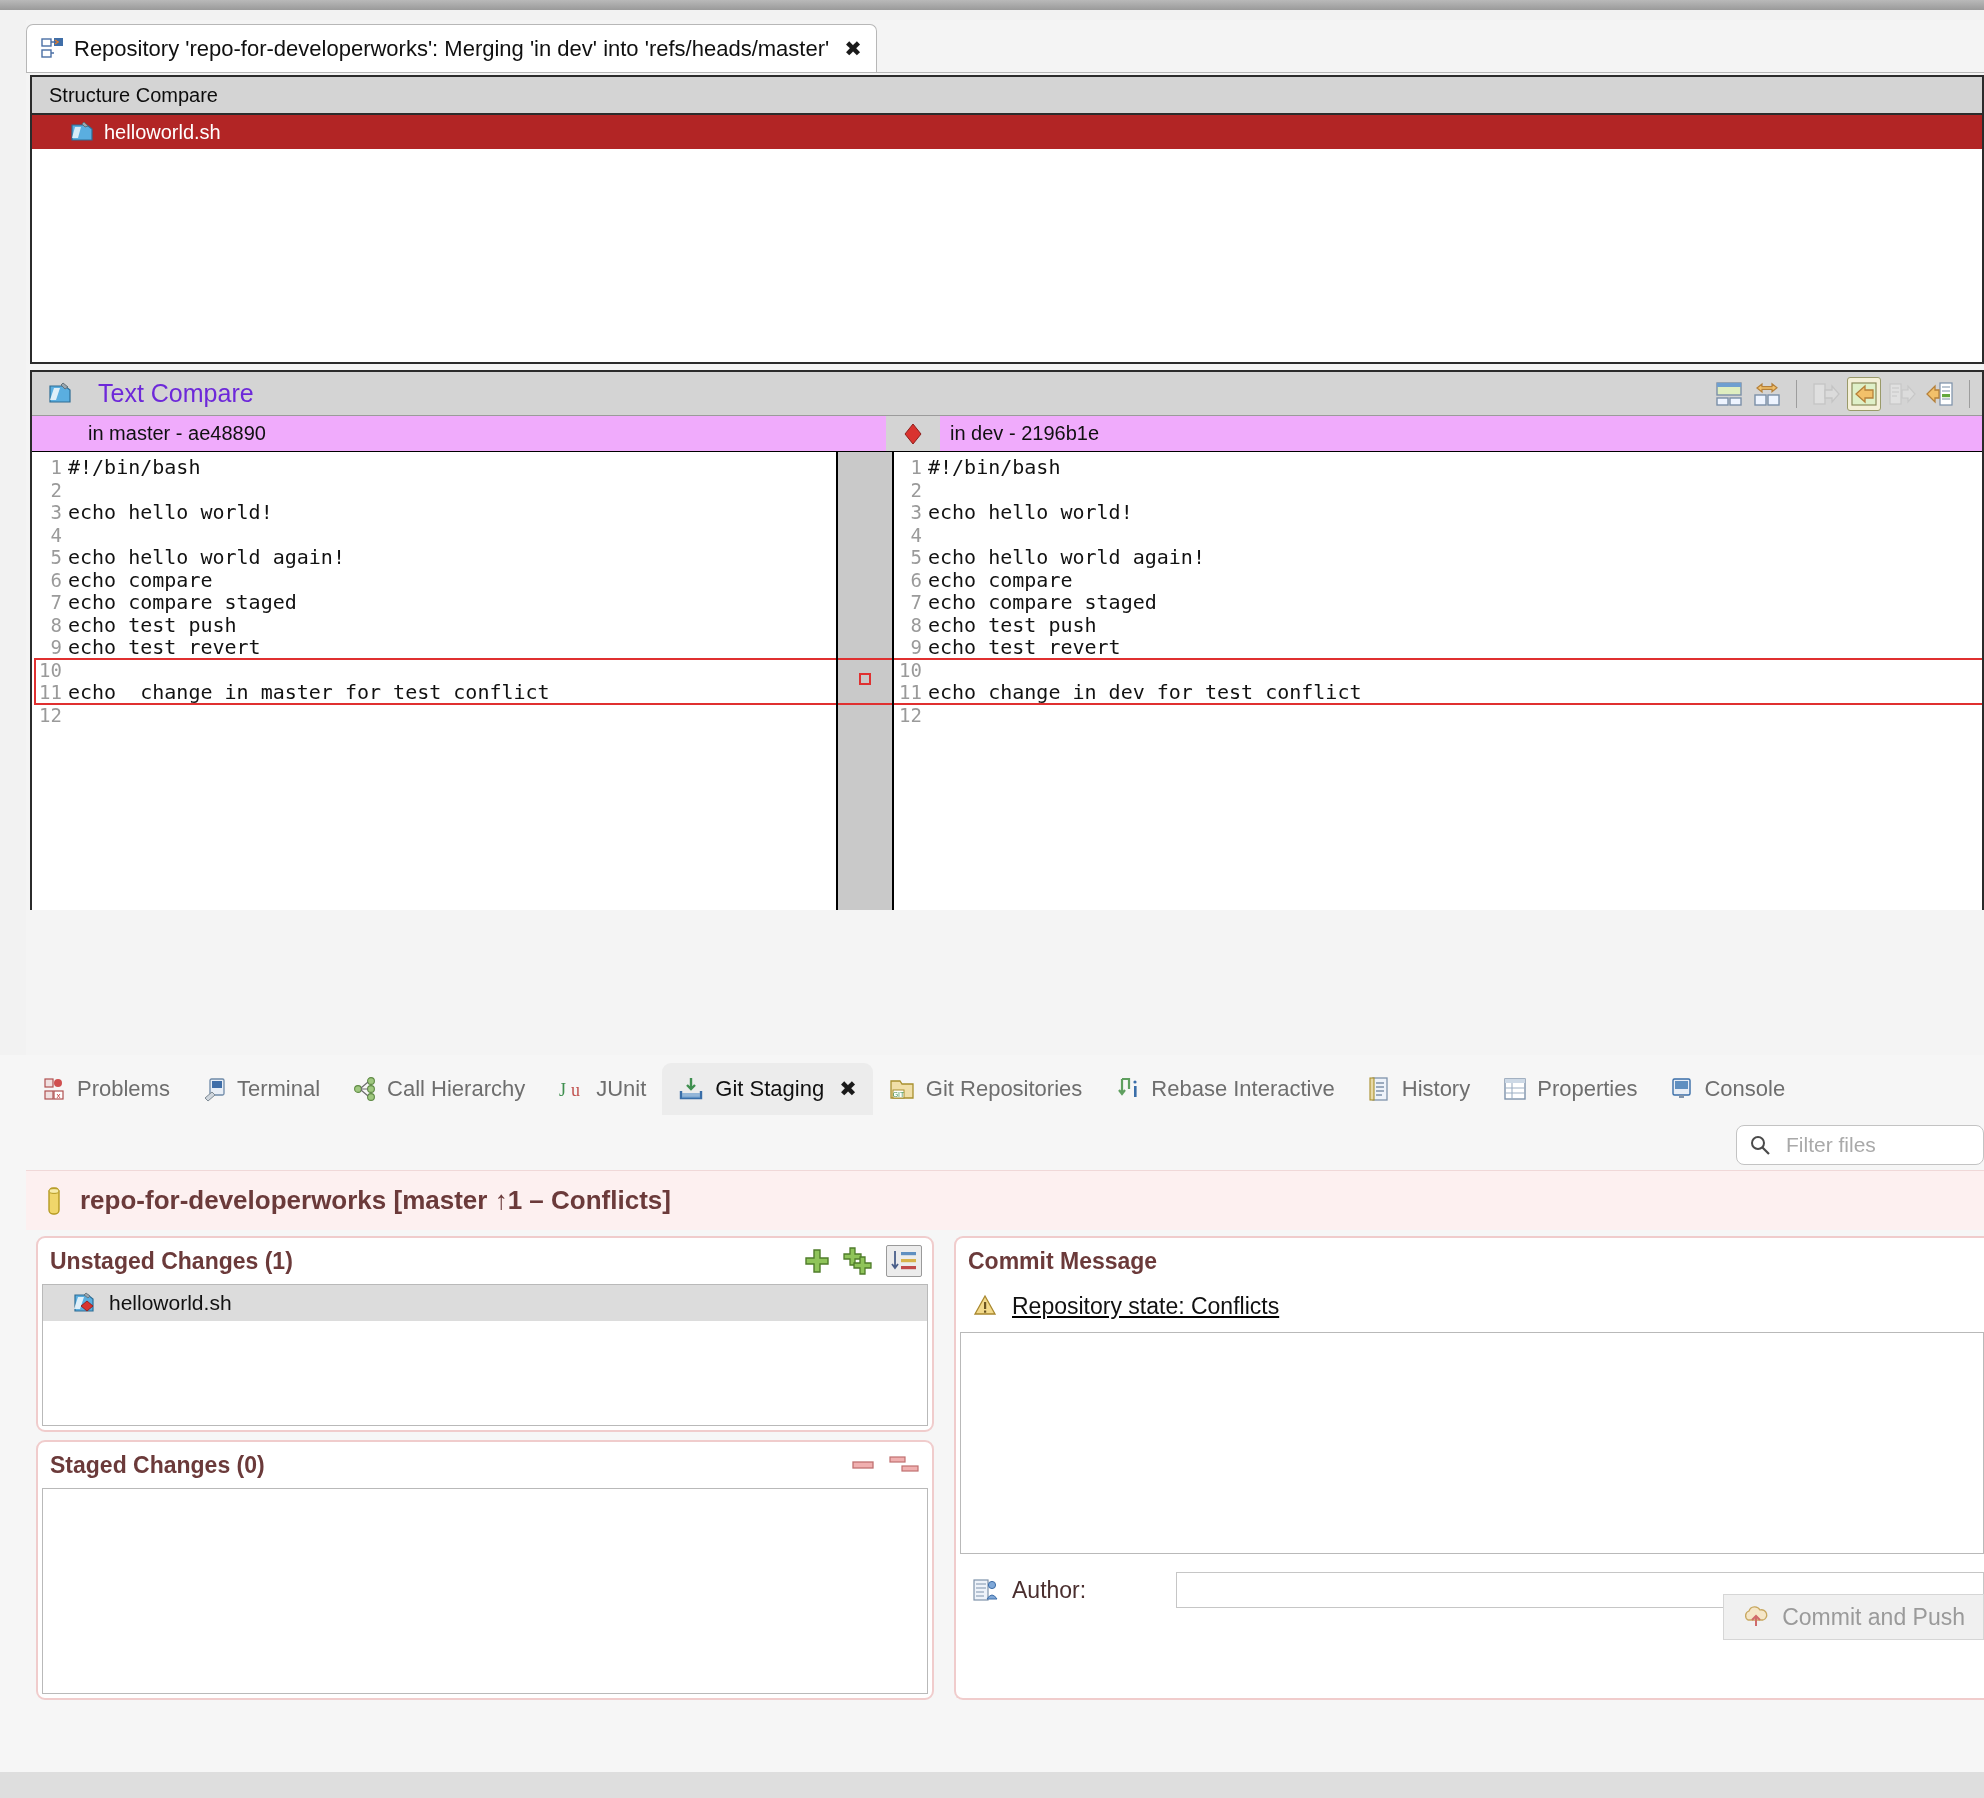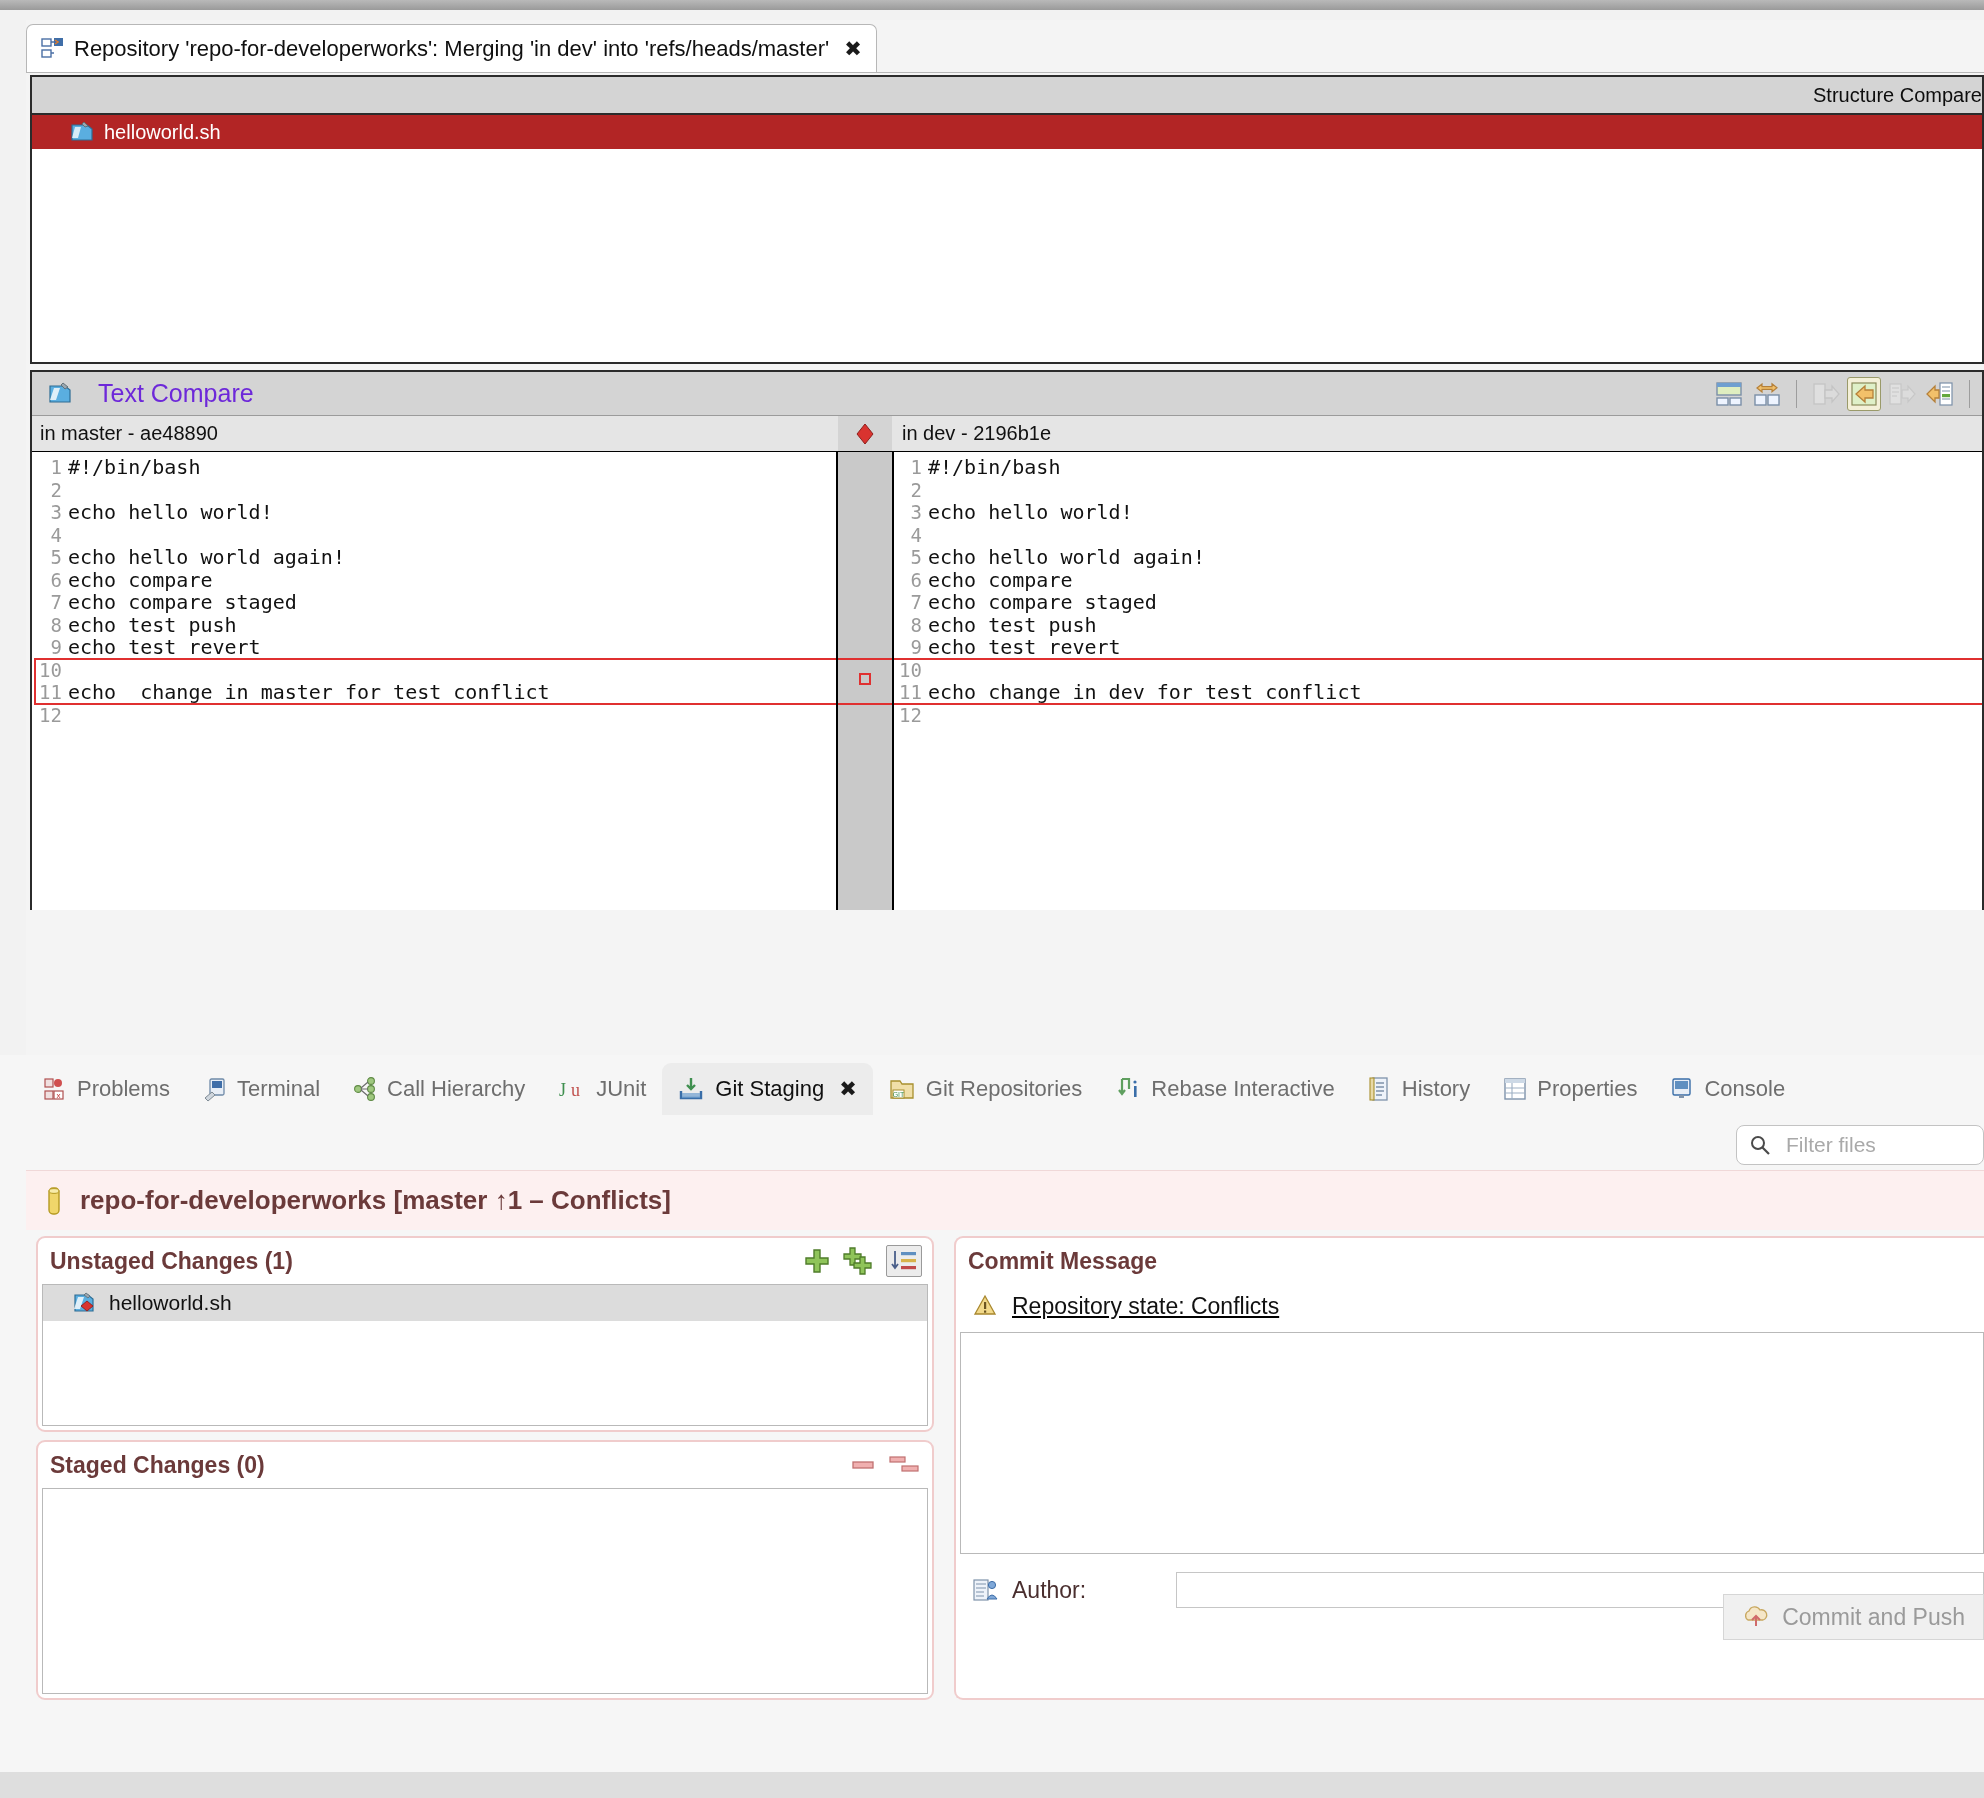--- a/index.html
+++ b/index.html
@@ -64,21 +64,21 @@
     background: #f4f4f4; padding: 0;
   }
 
   
   .struct-pane {
     position: absolute; left: 4px; top: 2px; width: 1954px; height: 289px;
     background: #ffffff; border: 2px solid #2b2b2b;
   }
   .struct-header {
     height: 38px; background: #d4d4d4; border-bottom: 2px solid #2b2b2b;
-    display: flex; align-items: center; padding-left: 17px; justify-content: flex-end;
+    display: flex; align-items: center; padding-left: 17px;
   }
   .struct-header .title { font-size: 20px; color: #0d0d0d; }
   .struct-row {
     height: 34px; background: #b22525;
     display: flex; align-items: center; gap: 10px; padding-left: 38px;
   }
   .struct-row .name { font-size: 20px; color: #ffffff; }
 
   
   .text-pane {
@@ -98,21 +98,21 @@
   }
   .tb-btn {
     width: 34px; height: 34px; display: flex; align-items: center; justify-content: center;
     border: 1px solid transparent; border-radius: 3px;
   }
   .tb-btn.active { border-color: #9a9a6a; background: #f4f0d8; }
   .tb-sep { width: 1px; height: 28px; background: #9d9d9d; margin: 0 8px; }
 
   
   .diff-headers {
-    display: flex; height: 36px; background: #e5e5e5; border-bottom: 1px solid #000;
+    display: flex; height: 36px; background: #f0abfc; border-bottom: 1px solid #000; padding-left: 48px;
   }
   .diff-head-left { width: 806px; padding-left: 8px; display: flex; align-items: center; }
   .diff-head-mid  { width: 54px; display: flex; align-items: center; justify-content: center; background:#d4d4d4;}
   .diff-head-right{ flex: 1; padding-left: 10px; display: flex; align-items: center; }
   .diff-head-left .t, .diff-head-right .t { font-size: 20px; color: #101010; }
 
   .diff-panes { display: flex; height: 458px; background: #ffffff; }
   .code-pane { position: relative; background: #ffffff; overflow: hidden; }
   .code-pane.left  { width: 806px; border-right: 2px solid #000; }
   .gutter-mid { width: 54px; background: #c9c9c9; position: relative; }

